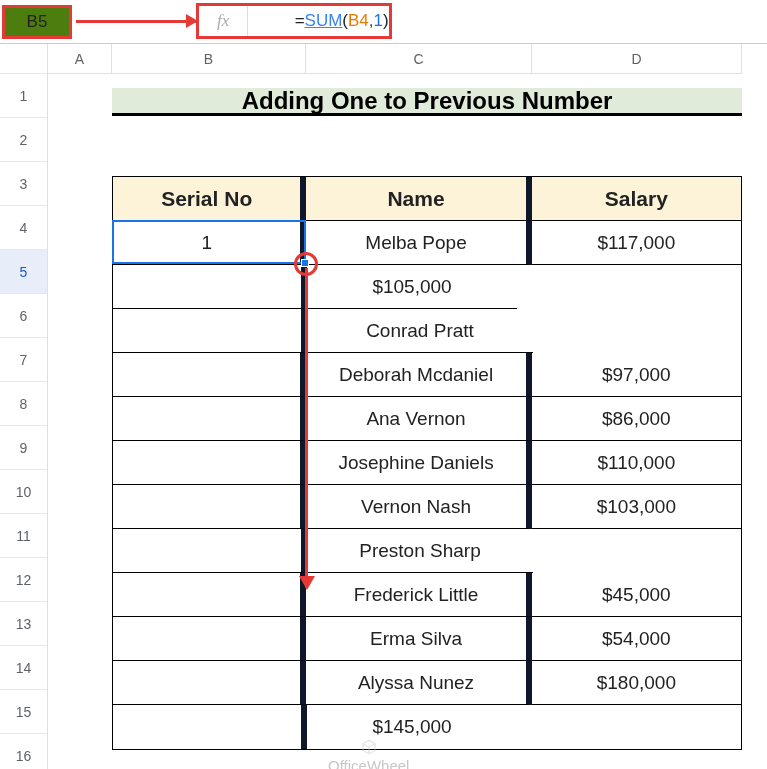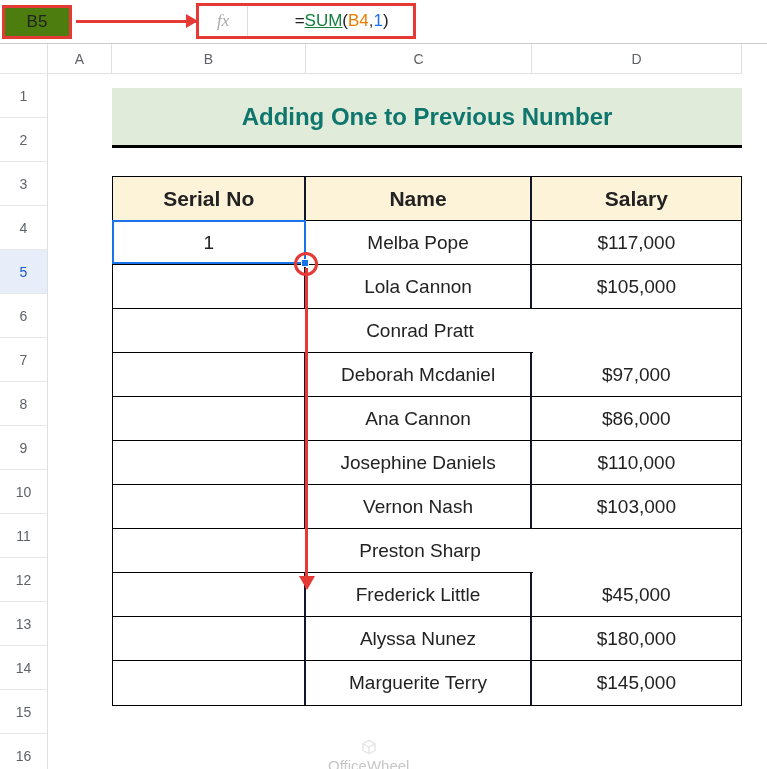--- a/index.html
+++ b/index.html
@@ -49,41 +49,40 @@
   }
   .formula-bar-wrap {
     position: absolute;
     left: 196px;
     top: 3px;
     height: 36px;
     border: 3px solid #e53935;
     display: flex;
     align-items: center;
     background: #fff;
-    padding-right: 24px;
   }
   .fx-lbl {
     font-family: Georgia, 'Times New Roman', serif;
     font-style: italic;
     color: #aaa;
     font-size: 17px;
     padding: 0 18px;
     border-right: 1px solid #ddd;
     height: 100%;
     display: flex;
     align-items: center;
   }
   .formula-text {
     font-size: 17px;
     padding-left: 18px;
     font-family: Arial, sans-serif;
     white-space: pre;
   }
   .ft-eq { color: #222; }
-  .ft-fn { color: #15803d; text-decoration: underline; }
+  .ft-fn { color: #3b82f6; text-decoration: underline; }
   .ft-p  { color: #222; }
   .ft-ref{ color: #e67c00; }
   .ft-c  { color: #444; }
   .ft-num{ color: #1a73e8; }
 
   .grid-area {
     display: flex;
     position: absolute;
     top: 44px;
     left: 0;
@@ -126,41 +125,41 @@
   .cA { width: 64px; }
   .cB { width: 194px; }
   .cC { width: 226px; }
   .cD { width: 210px; }
 
   .title-band {
     position: absolute;
     left: 64px;
     top: 44px;
     width: 630px;
-    height: 60px;
+    height: 28px;
     background: #e0ebd9;
     border-bottom: 3px solid #000;
     display: flex;
     align-items: center;
     justify-content: center;
     font-weight: bold;
     font-size: 24px;
-    color: #0f766e;
+    color: #000000;
   }
 
   .data-table {
     position: absolute;
     left: 64px;
     top: 132px;
     width: 630px;
     border: 1px solid #000;
   }
   .dt-row { display: flex; height: 44px; }
   .dt-cell {
-    border-right: 2px solid #0f172a;
+    border-right: 6px solid #0f172a;
     border-bottom: 1px solid #000;
     display: flex;
     align-items: center;
     justify-content: center;
     font-size: 19px;
     color: #222;
     background: #fff;
   }
   .dt-cell:last-child { border-right: none; text-align: center; }
   .dt-row:last-child .dt-cell { border-bottom: none; }
@@ -284,35 +283,34 @@
         <div class="dt-cell dt-head dcD">Salary</div>
       </div>
 
       <div class="dt-row">
         <div class="dt-cell dcB">1</div>
         <div class="dt-cell dcC">Melba Pope</div>
         <div class="dt-cell dcD">$117,000</div>
       </div>
       <div class="dt-row">
         <div class="dt-cell dcB"></div>
-        <div class="dt-cell dcC">Lola Cannon</div>
         <div class="dt-cell dcD">$105,000</div>
       </div>
       <div class="dt-row">
         <div class="dt-cell dcB"></div>
         <div class="dt-cell dcC">Conrad Pratt</div>
       </div>
       <div class="dt-row">
         <div class="dt-cell dcB"></div>
         <div class="dt-cell dcC">Deborah Mcdaniel</div>
         <div class="dt-cell dcD">$97,000</div>
       </div>
       <div class="dt-row">
         <div class="dt-cell dcB"></div>
-        <div class="dt-cell dcC">Ana Cannon</div>
+        <div class="dt-cell dcC">Ana Vernon</div>
         <div class="dt-cell dcD">$86,000</div>
       </div>
       <div class="dt-row">
         <div class="dt-cell dcB"></div>
         <div class="dt-cell dcC">Josephine Daniels</div>
         <div class="dt-cell dcD">$110,000</div>
       </div>
       <div class="dt-row">
         <div class="dt-cell dcB"></div>
         <div class="dt-cell dcC">Vernon Nash</div>
@@ -322,26 +320,30 @@
         <div class="dt-cell dcB"></div>
         <div class="dt-cell dcC">Preston Sharp</div>
       </div>
       <div class="dt-row">
         <div class="dt-cell dcB"></div>
         <div class="dt-cell dcC">Frederick Little</div>
         <div class="dt-cell dcD">$45,000</div>
       </div>
       <div class="dt-row">
         <div class="dt-cell dcB"></div>
+        <div class="dt-cell dcC">Erma Silva</div>
+        <div class="dt-cell dcD">$54,000</div>
+      </div>
+      <div class="dt-row">
+        <div class="dt-cell dcB"></div>
         <div class="dt-cell dcC">Alyssa Nunez</div>
         <div class="dt-cell dcD">$180,000</div>
       </div>
       <div class="dt-row">
         <div class="dt-cell dcB"></div>
-        <div class="dt-cell dcC">Marguerite Terry</div>
         <div class="dt-cell dcD">$145,000</div>
       </div>
     </div>
 
     <div class="sel-cell">
       <div class="fill-handle"></div>
     </div>
     <div class="handle-circle"></div>
     <div class="drag-arrow-line"></div>
 

